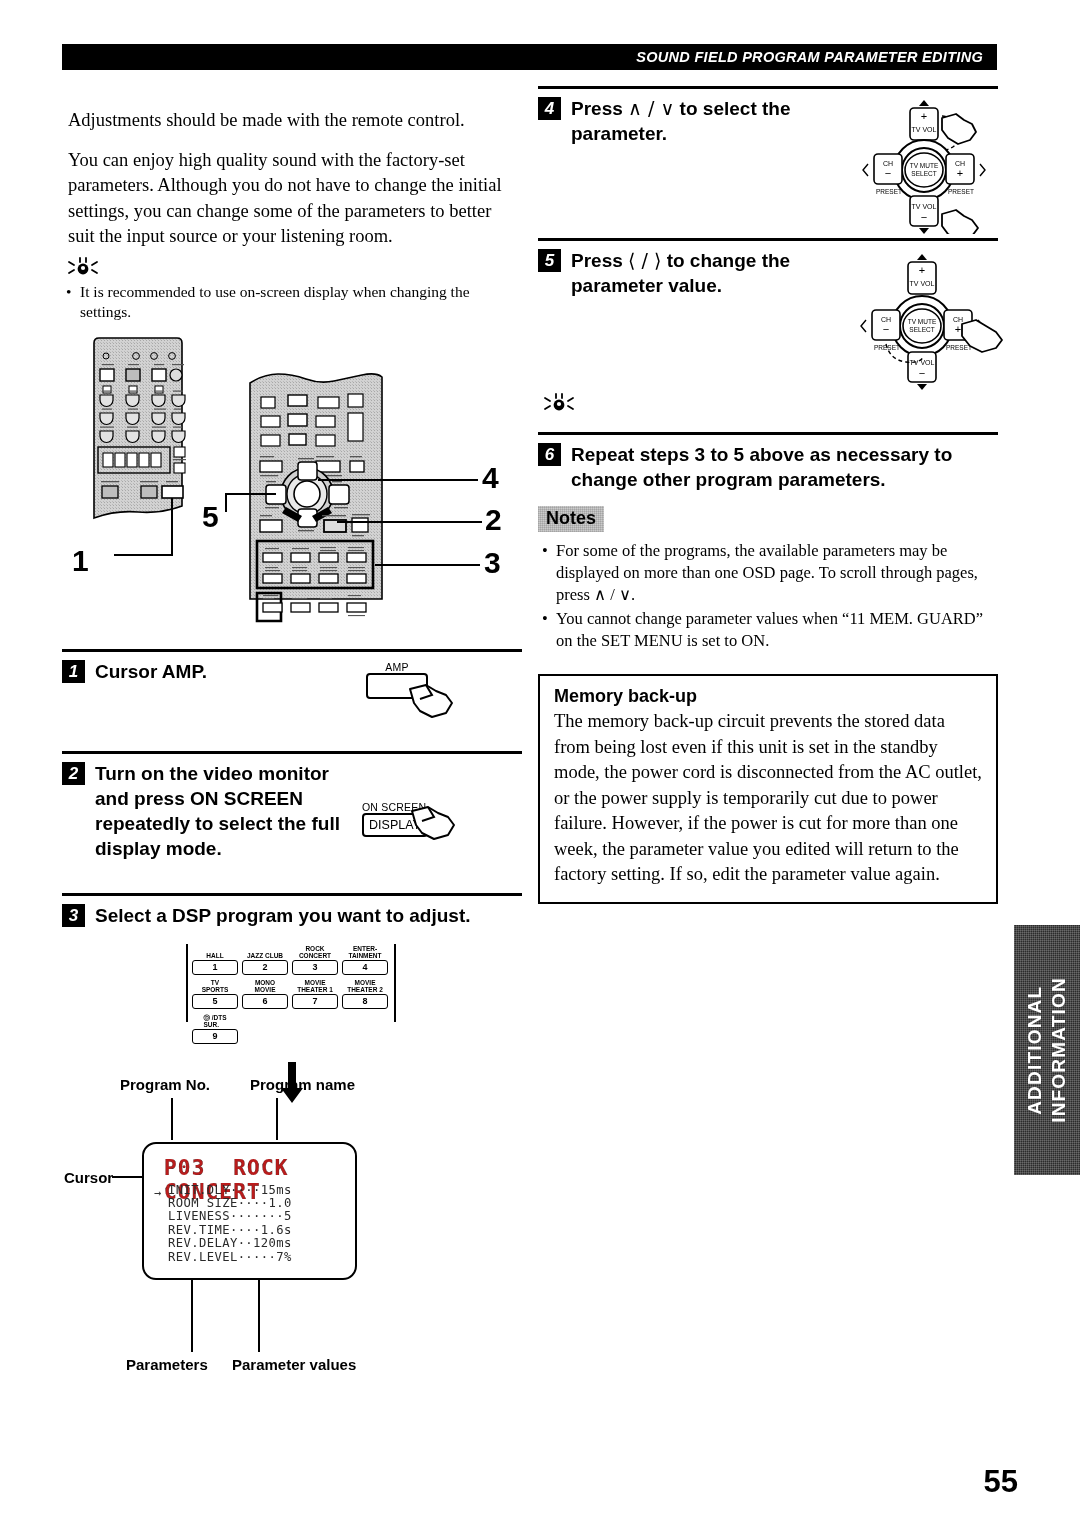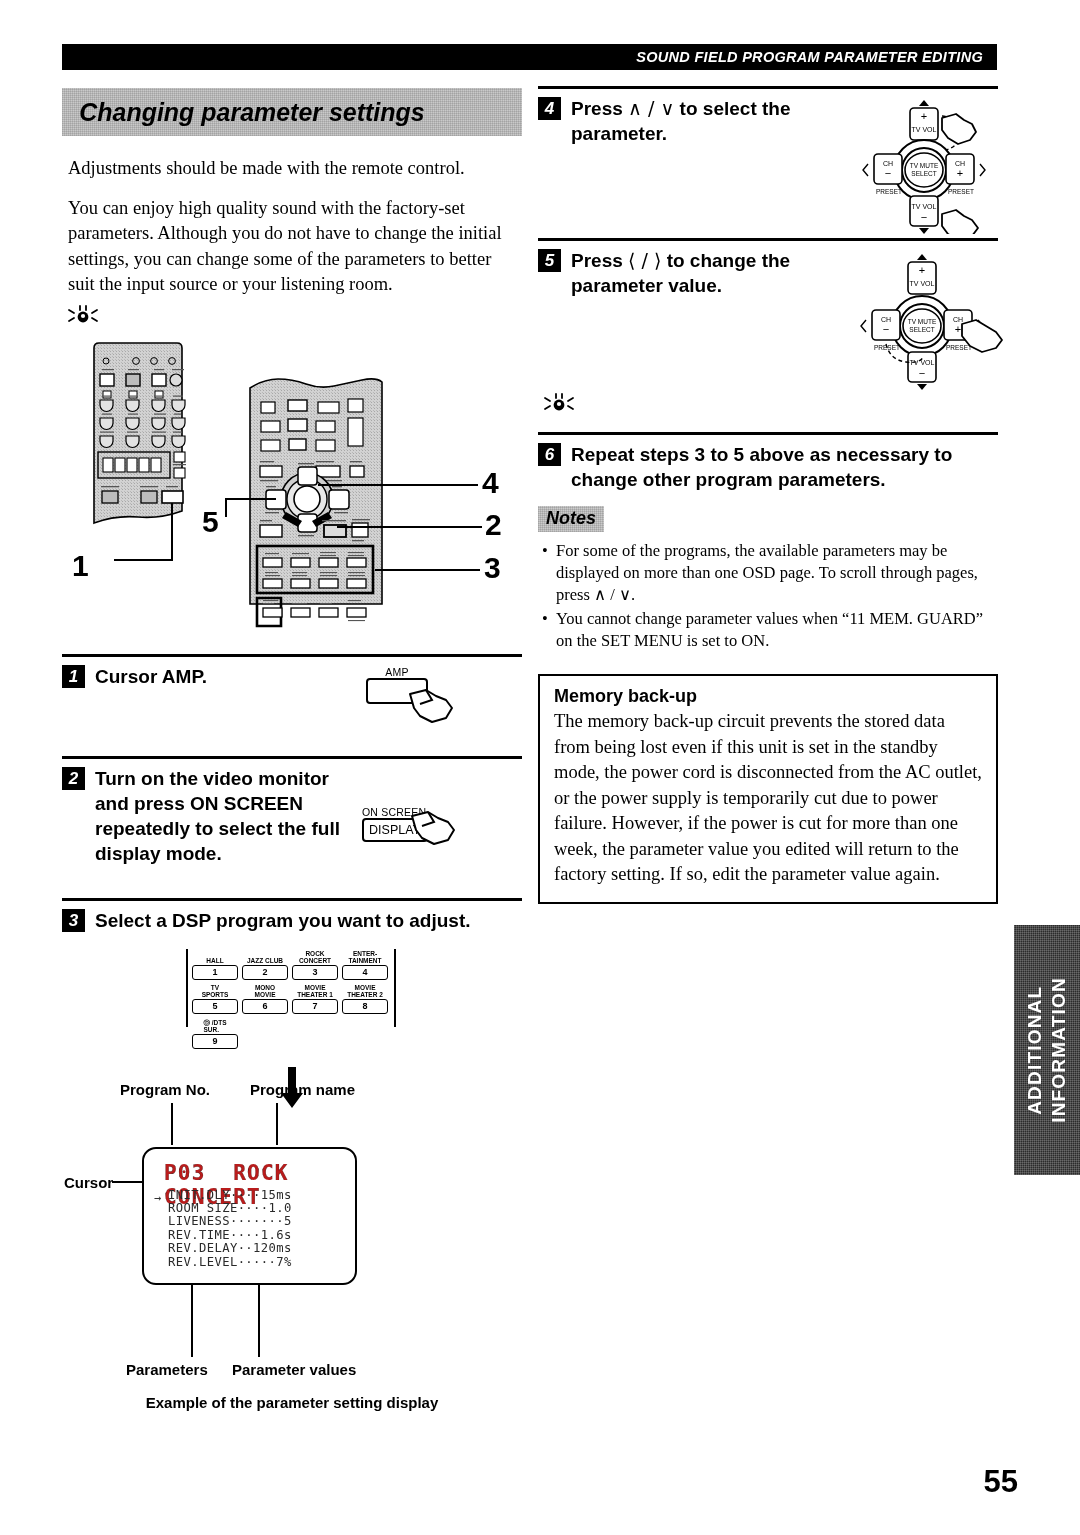--- a/index.html
+++ b/index.html
@@ -145,21 +145,21 @@
   }
 
   
   .notes-tag{
     display:inline-block;
     background:
       repeating-linear-gradient(0deg, rgba(0,0,0,.10) 0 1px, rgba(0,0,0,0) 1px 2px),
       repeating-linear-gradient(90deg, rgba(0,0,0,.10) 0 1px, rgba(0,0,0,0) 1px 2px),
       #cccccc;
     padding:2px 8px 3px 8px; margin:14px 0 6px 0;
-    font-family:"Liberation Sans", sans-serif; font-weight:bold; font-style:italic;
+    font-family:"Liberation Sans", sans-serif; font-weight:bold; 
     font-size:18px;
   }
   .mbox{
     border:2px solid #000; padding:10px 14px 14px 14px; margin-top:22px;
   }
   .mbox h3{
     margin:0 0 2px 0; font-family:"Liberation Sans", sans-serif;
     font-weight:bold; font-size:18px;
   }
   .mbox p{ margin:0; font-size:18.5px; line-height:25.5px; }
@@ -187,42 +187,42 @@
 </style>
 </head>
 <body>
 
 <div class="header-bar">
   <span class="ht">SOUND FIELD PROGRAM PARAMETER EDITING</span>
 </div>
 
 <div class="col-left">
 
-  <div class="title-band">
-    <span class="tt">Changing parameter settings</span>
-  </div>
 
   <p class="para tight">Adjustments should be made with the remote control.</p>
   <p class="para">You can enjoy high quality sound with the factory-set parameters. Although you do not have to change the initial settings, you can change some of the parameters to better suit the input source or your listening room.</p>
 
   <div class="bulb">
     <svg width="34" height="24" viewBox="0 0 34 24">
       <g stroke="#000" stroke-width="1.8" fill="none" stroke-linecap="round">
         <line x1="3" y1="6" x2="8" y2="9"></line>
         <line x1="3" y1="17" x2="8" y2="14"></line>
         <line x1="31" y1="6" x2="26" y2="9"></line>
         <line x1="31" y1="17" x2="26" y2="14"></line>
         <line x1="14" y1="2" x2="14" y2="6"></line>
         <line x1="20" y1="2" x2="20" y2="6"></line>
       </g>
       <circle cx="17" cy="13" r="5.4" fill="#000"></circle>
       <circle cx="17" cy="12" r="2.1" fill="#fff"></circle>
     </svg>
   </div>
 
+  <ul class="bullets">
+    <li>It is recommended to use on-screen display when changing the settings.</li>
+  </ul>
 
   <div class="remote-wrap">
     <svg width="460" height="300" viewBox="0 0 460 300">
       <defs>
         <pattern id="grayspeck" width="3" height="3" patternUnits="userSpaceOnUse">
           <rect width="3" height="3" fill="#d2d2d2"></rect>
           <rect width="1" height="1" fill="#a8a8a8"></rect>
           <rect x="2" y="2" width="1" height="1" fill="#b8b8b8"></rect>
         </pattern>
       </defs>
@@ -539,21 +539,20 @@
       <div class="osd-title"><span>P03</span>&nbsp;&nbsp;<span>ROCK CONCERT</span></div>
       <div class="osd-cursor">→</div>
       <div class="osd-list">INIT.DLY····15ms
 ROOM SIZE····1.0
 LIVENESS·······5
 REV.TIME····1.6s
 REV.DELAY··120ms
 REV.LEVEL·····7%</div>
     </div>
 
-    <div class="caption" style="left:0; top:315px;">Example of the parameter setting display</div>
   </div>
 </div>
 
 <div class="col-right">
 
   <div class="step">
     <div class="rule"></div>
     <div class="step-row" style="position:relative; min-height:140px;">
       <div class="num">4</div>
       <div class="step-txt" style="max-width:250px;">

